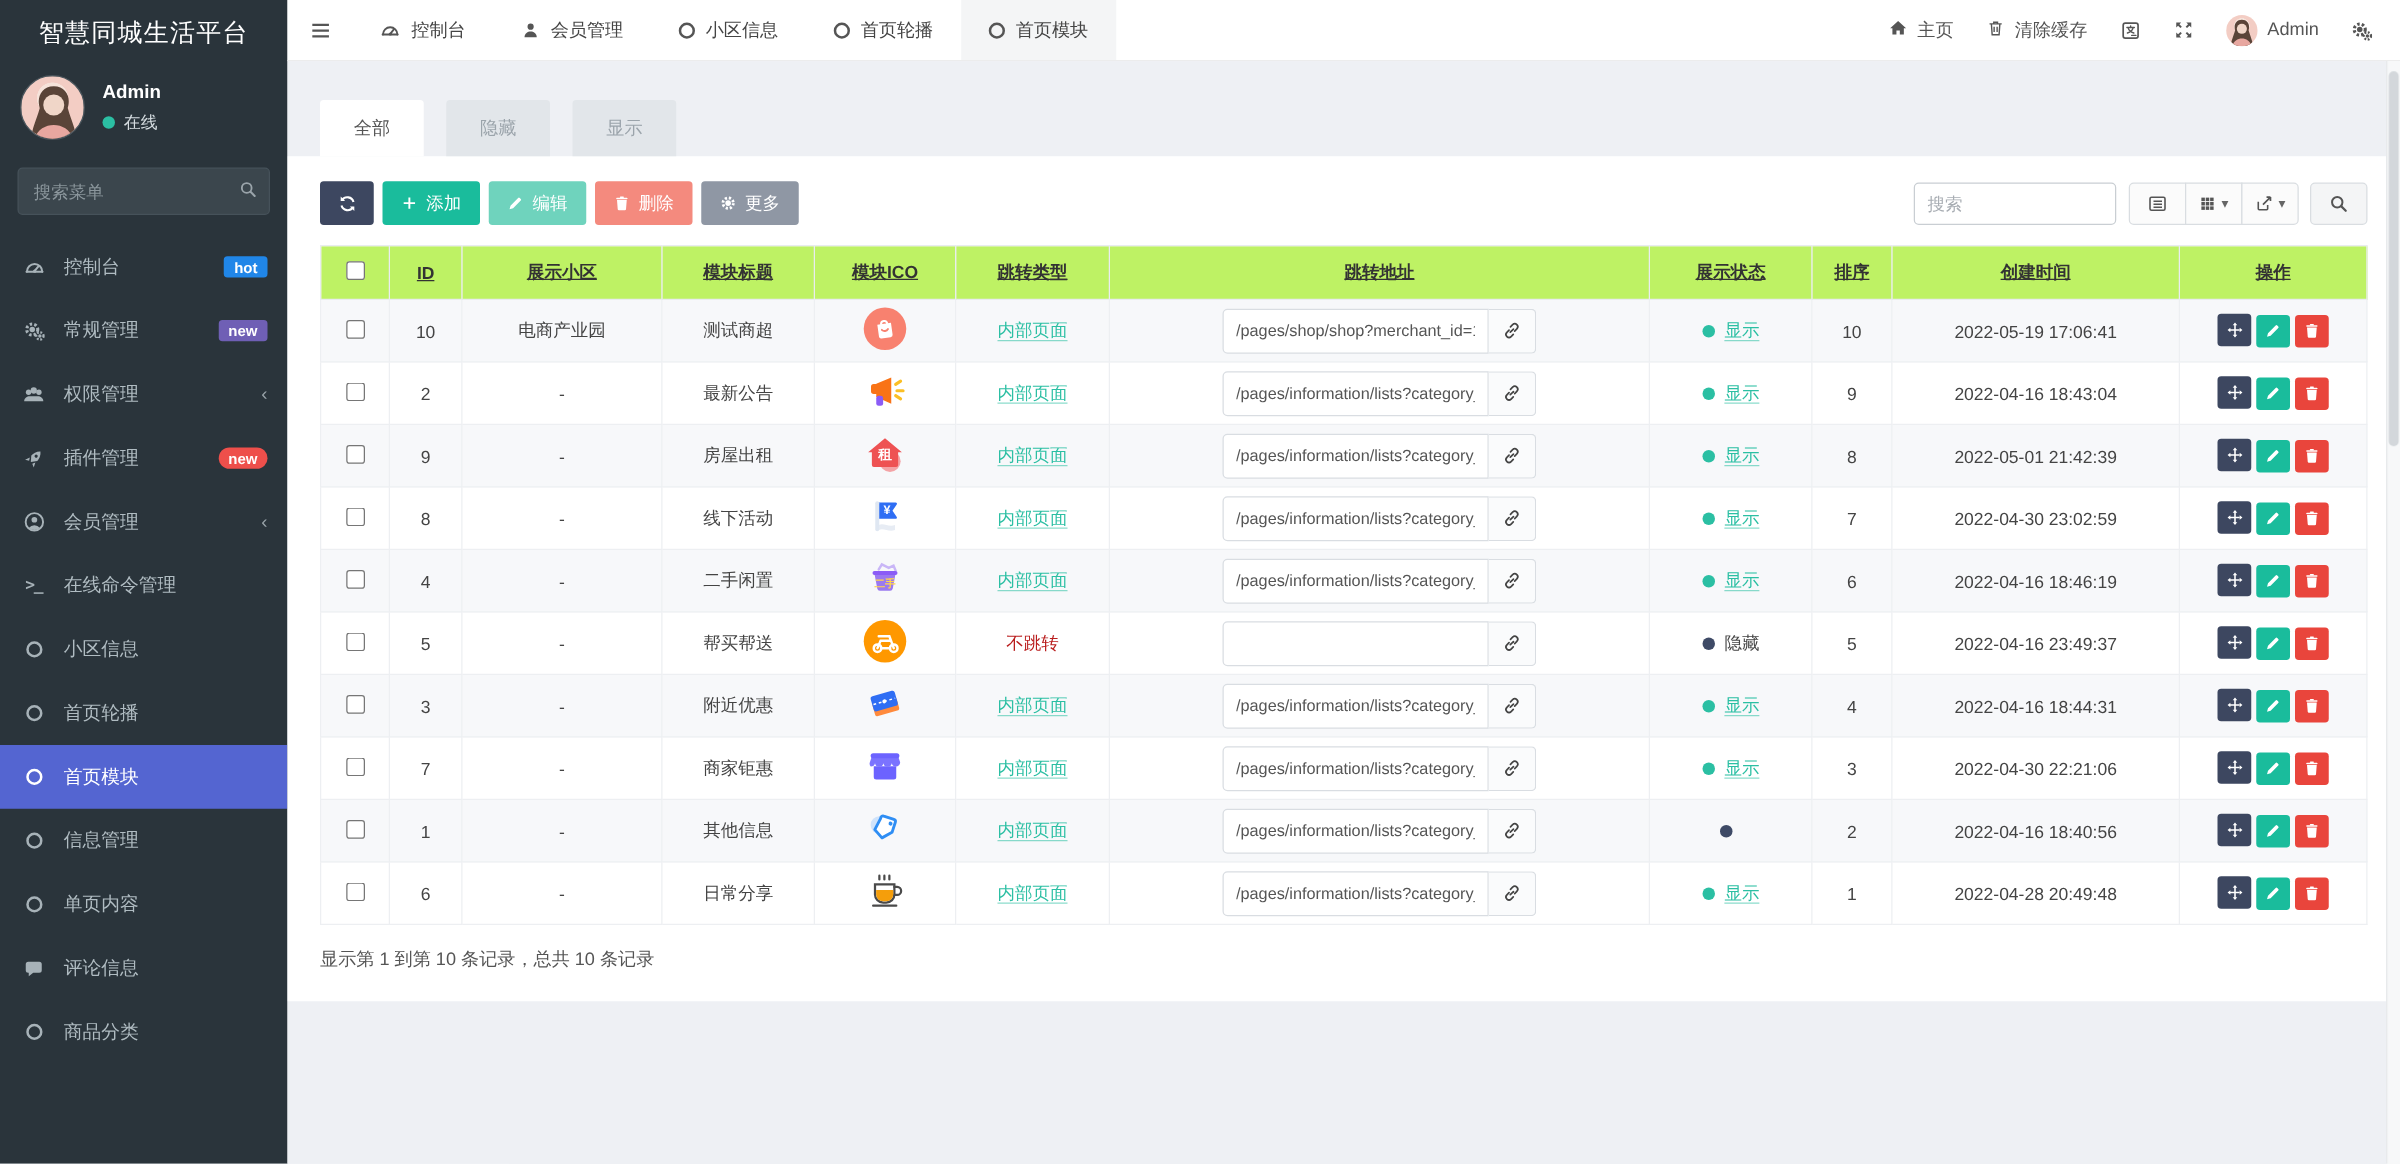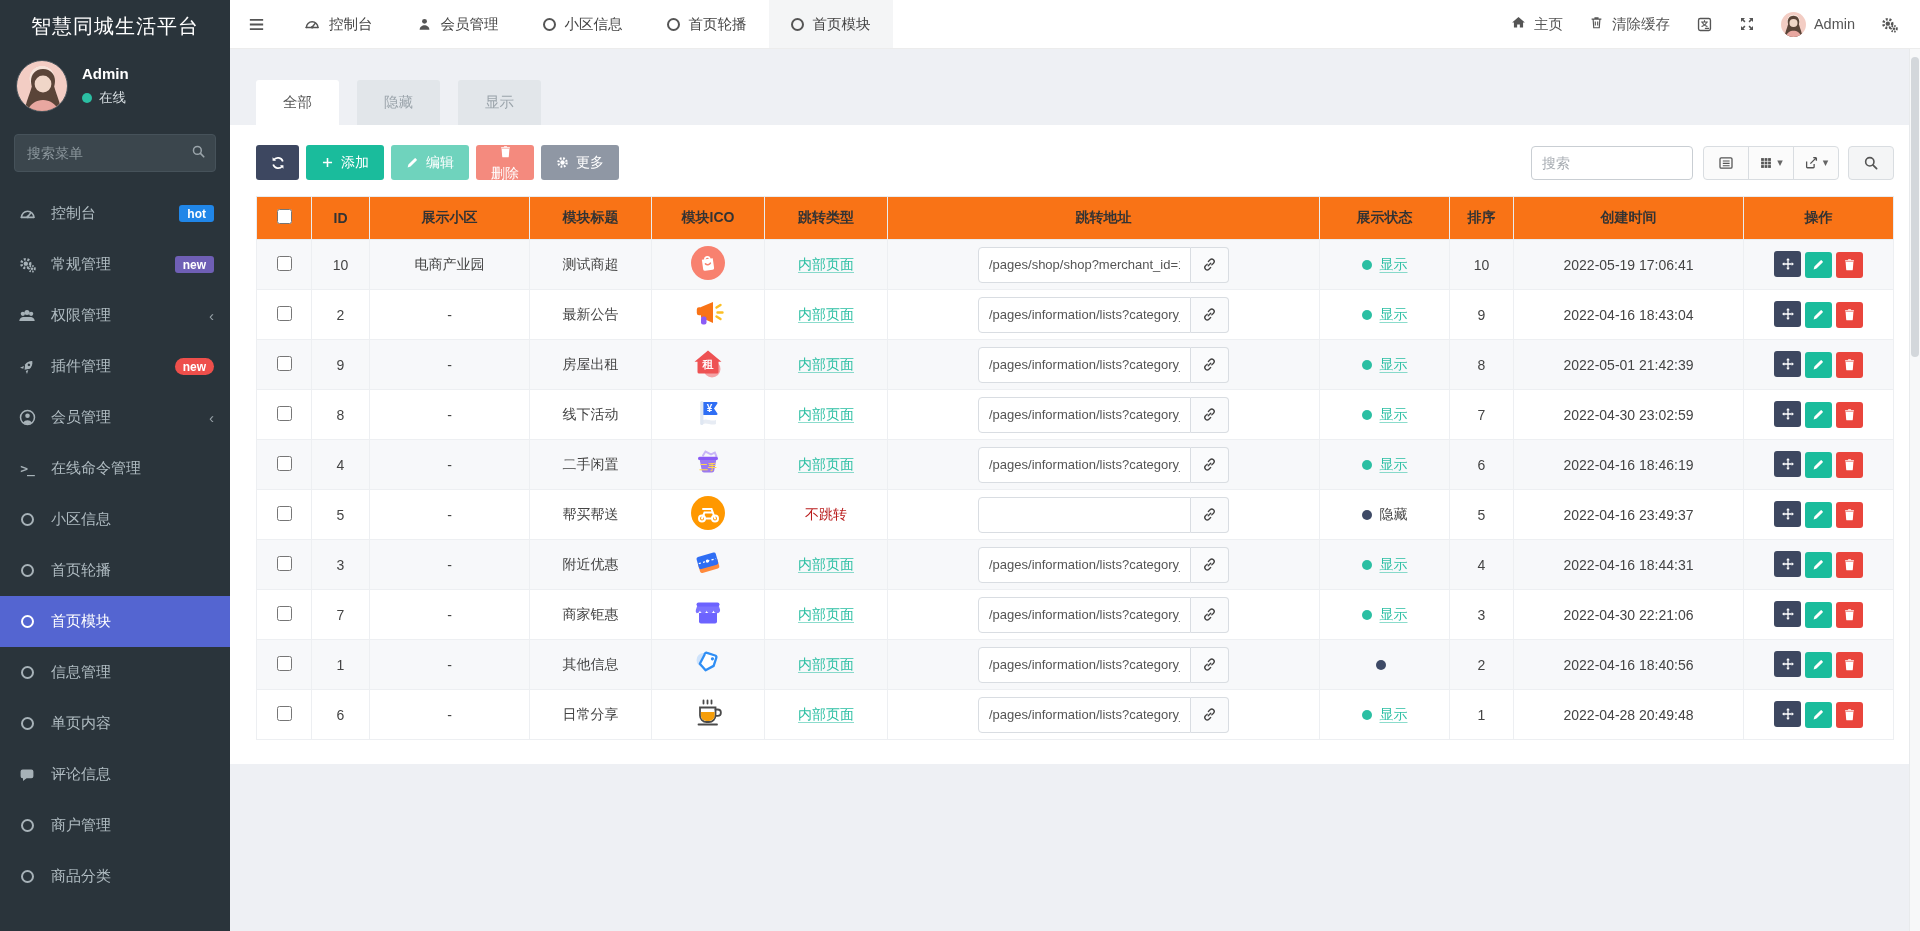--- a/index.html
+++ b/index.html
@@ -49,35 +49,35 @@
   .ftabs { display:flex; gap:18px; padding:31px 26px 0; }
   .ftab { padding:13px 27px; background:#e2e6ea; color:#9ba4ab; font-size:14.5px; border-radius:3px 3px 0 0; cursor:pointer; }
   .ftab.active { background:#fff; color:#555; }
   .panel { background:#fff; padding:20px 26px 24px; min-height:632px; }
 
   .toolbar { display:flex; align-items:center; margin-bottom:16px; }
   .btn { height:35px; border:none; border-radius:3px; color:#fff; font-size:14px; display:inline-flex; align-items:center; gap:7px; padding:0 15px; margin-right:7px; cursor:pointer; }
   .btn-refresh { width:43px; justify-content:center; background:#3d4760; padding:0; }
   .btn-add { background:#1abc9c; }
   .btn-edit { background:#6fd3bd; }
-  .btn-del { background:#f48a7e;flex-direction:column; }
+  .btn-del { background:#f48a7e; }
   .btn-more { background:#8f97a4; }
   .toolbar-right { margin-left:auto; display:flex; align-items:center; gap:10px; }
   .srch { width:162px; height:34px; border:1px solid #c9ced3; border-radius:4px; padding:0 10px; font-size:14px; color:#555; outline:none; }
   .srch::placeholder { color:#a8adb3; }
   .tool-group { display:flex; }
   .tool-btn { height:34px; min-width:46px; background:#fbfbfb; border:1px solid #d9dde1; display:flex; align-items:center; justify-content:center; gap:4px; color:#555; cursor:pointer; margin-left:-1px; }
   .tool-group .tool-btn:first-child { border-radius:4px 0 0 4px; margin-left:0; }
   .tool-group .tool-btn:last-child { border-radius:0 4px 4px 0; }
   .tool-btn.single { border-radius:4px; background:#f4f5f6; }
   .caret { font-size:11px; color:#666; }
 
   
   table { width:100%; border-collapse:collapse; text-align:center; font-size:14px; color:#444; table-layout:fixed; }
-  th { font-weight:bold; padding:12px 6px; border:1px solid #e9ecef; background:#f97316; color:#333; }
+  th { font-weight:bold; padding:12px 6px; border:1px solid #e9ecef; background:#bef264; color:#333;text-decoration:underline; }
   td { padding:5px 6px; border:1px solid #edeff2; height:47px; }
   tbody tr:nth-child(odd) td { background:#f7f8fa; }
   .c-check { width:55px; } .c-id { width:58px; } .c-comm { width:160px; } .c-title { width:122px; }
   .c-ico { width:113px; } .c-type { width:123px; } .c-url { } .c-status { width:130px; }
   .c-sort { width:64px; } .c-time { width:230px; } .c-act { width:150px; }
   input[type=checkbox] { width:15px; height:15px; cursor:pointer; }
   .jump-type { color:#2bbfa3; text-decoration:underline; text-underline-offset:3px; text-decoration-color:rgba(43,191,163,.55); }
   .jump-plain { color:#b91c1c;margin-top:16px; }
   .url-group { display:inline-flex; vertical-align:middle; }
   .url-input { width:213px; height:36px; border:1px solid #d9dde2; border-radius:4px 0 0 4px; padding:0 10px; font-size:13px; color:#555; outline:none; background:#fff; }
@@ -342,26 +342,20 @@
           </span>
           <span>单页内容</span>
         </div>
       <div class="menu-item">
           <span class="mi">
             <svg class="ic" width="16" height="16" viewBox="0 0 20 20">
               <use href="#i-comment"></use>
             </svg>
           </span>
           <span>评论信息</span>
-        </div>
-      <div class="menu-item">
-          <span class="mi">
-            <i class="ring"></i>
-          </span>
-          <span>商户管理</span>
         </div>
       <div class="menu-item">
           <span class="mi">
             <i class="ring"></i>
           </span>
           <span>商品分类</span>
         </div>
     </nav>
   </aside>
 
@@ -960,20 +954,21 @@
                     </svg>
                   </button><button class="act-btn act-del">
                     <svg class="ic" width="13" height="13" viewBox="0 0 20 20">
                       <use href="#i-trash"></use>
                     </svg>
                   </button></td>
             </tr>
           </tbody>
         </table>
 
+        <div class="tfoot">显示第 1 到第 10 条记录，总共 10 条记录</div>
       </div>
     </div>
   </div>
 </div>
 
 <div class="scrollbar">
     <div class="scroll-thumb"></div>
   </div>
 
 </body></html>

